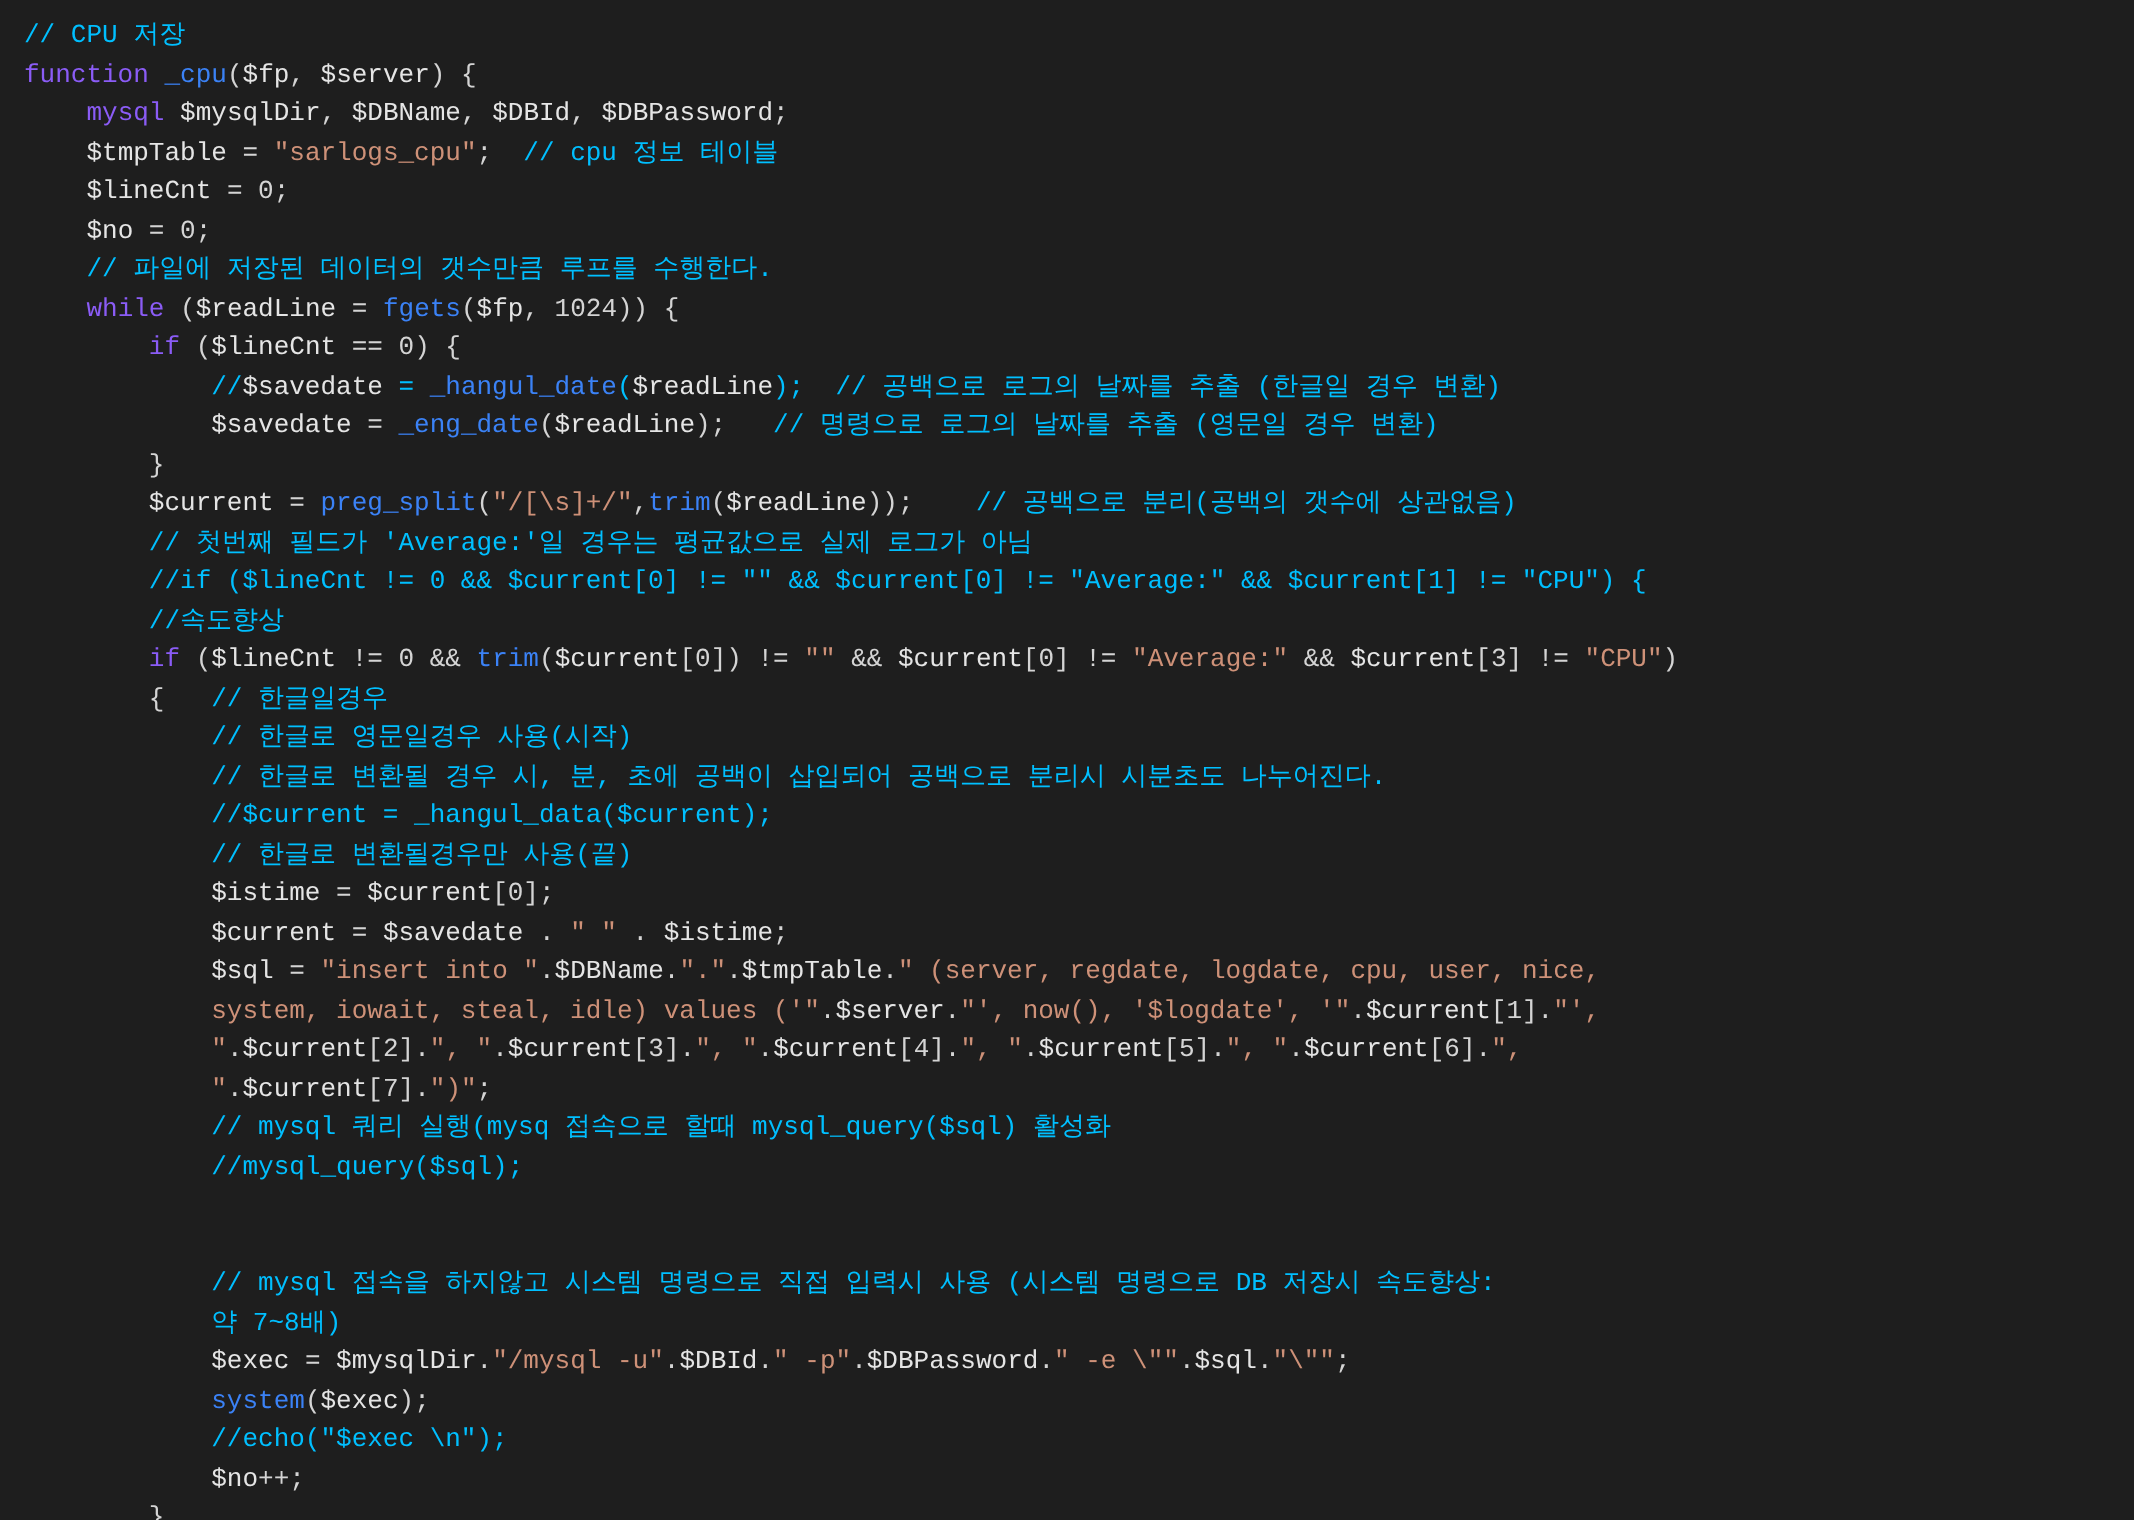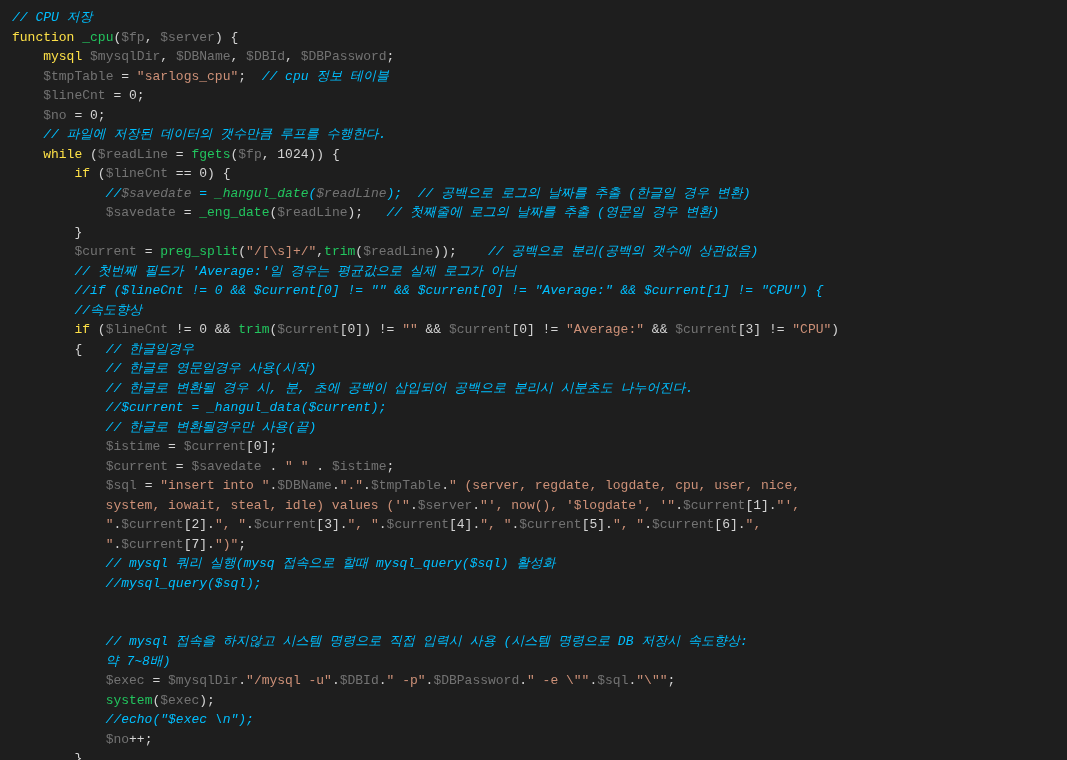--- a/index.html
+++ b/index.html
@@ -12,40 +12,40 @@
       font-family: 'Courier New', Courier, monospace;
       font-size: 13px;
       line-height: 1.5;
       color: #d4d4d4;
       padding: 8px 12px;
     }
     .code-block {
       white-space: pre;
       overflow-x: auto;
     }
-    .c-comment { color: #00bfff; font-style: italic; }
-    .c-keyword { color: #fde047; }
-    .c-function { color: #22c55e; }
+    .c-comment { color: #00bfff; }
+    .c-keyword { color: #8b5cf6; }
+    .c-function { color: #3b82f6; }
     .c-string { color: #ce9178; }
-    .c-variable { color: #737373; }
+    .c-variable { color: #e5e5e5; }
   </style>
 </head>
 <body>
 
 <div class="code-block"><span class="c-comment">// CPU 저장</span>
 <span><span class="c-keyword">function</span> <span class="c-function">_cpu</span>(<span class="c-variable">$fp</span>, <span class="c-variable">$server</span>) {</span>
 <span>    <span class="c-keyword">mysql</span> <span class="c-variable">$mysqlDir</span>, <span class="c-variable">$DBName</span>, <span class="c-variable">$DBId</span>, <span class="c-variable">$DBPassword</span>;</span>
 <span>    <span class="c-variable">$tmpTable</span> = <span class="c-string">"sarlogs_cpu"</span>;  <span class="c-comment">// cpu 정보 테이블</span></span>
 <span>    <span class="c-variable">$lineCnt</span> = 0;</span>
 <span>    <span class="c-variable">$no</span> = 0;</span>
 <span class="c-comment">    // 파일에 저장된 데이터의 갯수만큼 루프를 수행한다.</span>
 <span>    <span class="c-keyword">while</span> (<span class="c-variable">$readLine</span> = <span class="c-function">fgets</span>(<span class="c-variable">$fp</span>, 1024)) {</span>
 <span>        <span class="c-keyword">if</span> (<span class="c-variable">$lineCnt</span> == 0) {</span>
 <span class="c-comment">            //<span class="c-variable">$savedate</span> = <span class="c-function">_hangul_date</span>(<span class="c-variable">$readLine</span>);  <span class="c-comment">// 공백으로 로그의 날짜를 추출 (한글일 경우 변환)</span></span>
-<span>            <span class="c-variable">$savedate</span> = <span class="c-function">_eng_date</span>(<span class="c-variable">$readLine</span>);   <span class="c-comment">// 첫째줄에 로그의 날짜를 추출 (영문일 경우 변환)</span></span>
+<span>            <span class="c-variable">$savedate</span> = <span class="c-function">_eng_date</span>(<span class="c-variable">$readLine</span>);   <span class="c-comment">// 명령으로 로그의 날짜를 추출 (영문일 경우 변환)</span></span>
 <span>        }</span>
 <span>        <span class="c-variable">$current</span> = <span class="c-function">preg_split</span>(<span class="c-string">"/[\s]+/"</span>,<span class="c-function">trim</span>(<span class="c-variable">$readLine</span>));    <span class="c-comment">// 공백으로 분리(공백의 갯수에 상관없음)</span></span>
 <span class="c-comment">        // 첫번째 필드가 'Average:'일 경우는 평균값으로 실제 로그가 아님</span>
 <span class="c-comment">        //if ($lineCnt != 0 &amp;&amp; $current[0] != "" &amp;&amp; $current[0] != "Average:" &amp;&amp; $current[1] != "CPU") {</span>
 <span class="c-comment">        //속도향상</span>
 <span>        <span class="c-keyword">if</span> (<span class="c-variable">$lineCnt</span> != 0 &amp;&amp; <span class="c-function">trim</span>(<span class="c-variable">$current</span>[0]) != <span class="c-string">""</span> &amp;&amp; <span class="c-variable">$current</span>[0] != <span class="c-string">"Average:"</span> &amp;&amp; <span class="c-variable">$current</span>[3] != <span class="c-string">"CPU"</span>)</span>
 <span>        {   <span class="c-comment">// 한글일경우</span></span>
 <span class="c-comment">            // 한글로 영문일경우 사용(시작)</span>
 <span class="c-comment">            // 한글로 변환될 경우 시, 분, 초에 공백이 삽입되어 공백으로 분리시 시분초도 나누어진다.</span>
 <span class="c-comment">            //$current = _hangul_data($current);</span>

